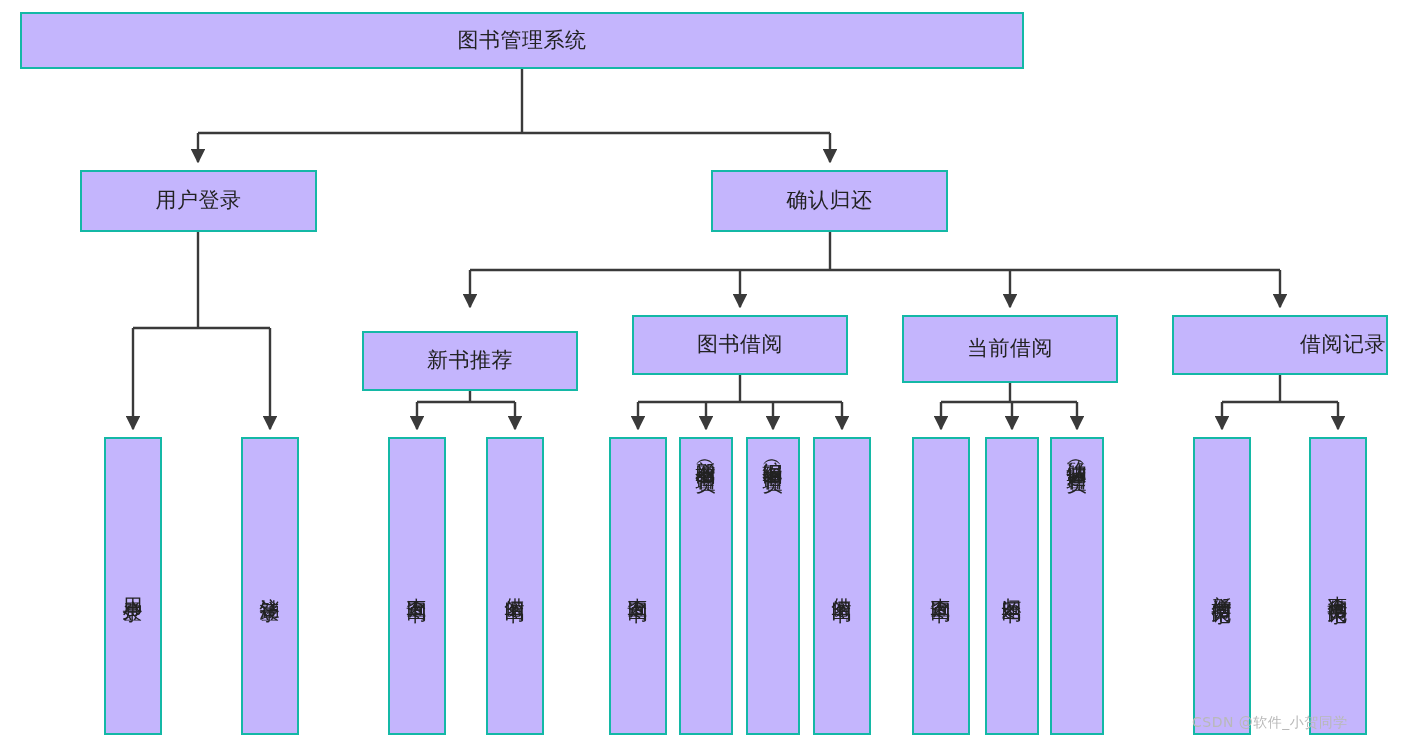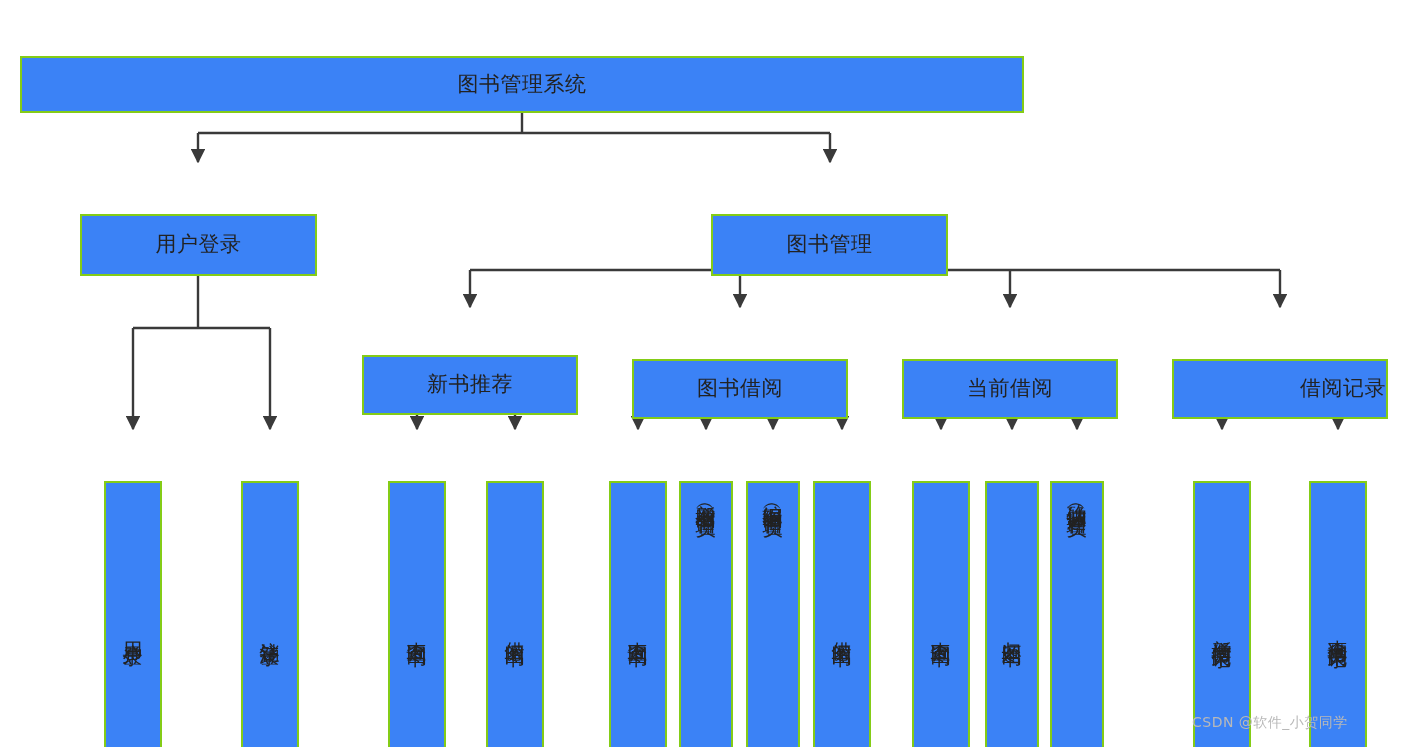--- a/index.html
+++ b/index.html
@@ -21,26 +21,25 @@
   #diagram-svg {
     position: absolute;
     left: 0;
     top: 0;
     width: 1405px;
     height: 747px;
   }
   .node-box {
     position: absolute;
     box-sizing: border-box;
-    border: 2px solid #84cc16;
-    background: #3b82f6;
+    border: 2px solid #14b8a6;
+    background: #c4b5fd;
     display: flex;
     align-items: center;
     justify-content: center;
-    margin-top: 44px;
   }
   .node-box.root-box {
     border-width: 2px;
   }
   .node-label-h {
     font-size: 21px;
     color: #222222;
     line-height: 1.2;
     letter-spacing: 0.5px;
     white-space: nowrap;
@@ -143,31 +142,31 @@
 
   <div class="node-box root-box" id="node-root" style="left: 20px; top: 12px; width: 1004px; height: 57px;">
     <span class="node-label-h">图书管理系统</span>
   </div>
 
   <div id="level1-layer">
       <div class="node-box" style="left: 80px; top: 170px; width: 237px; height: 62px;">
         <span class="node-label-h">用户登录</span>
       </div>
       <div class="node-box" style="left: 711px; top: 170px; width: 237px; height: 62px;">
-        <span class="node-label-h">图书管理</span>
+        <span class="node-label-h">确认归还</span>
       </div>
     </div>
   <div id="level2-layer">
-      <div class="node-box" style="left: 362px; top: 311px; width: 216px; height: 60px;">
+      <div class="node-box" style="left: 362px; top: 331px; width: 216px; height: 60px;">
         <span class="node-label-h">新书推荐</span>
       </div>
       <div class="node-box" style="left: 632px; top: 315px; width: 216px; height: 60px;">
         <span class="node-label-h">图书借阅</span>
       </div>
-      <div class="node-box" style="left: 902px; top: 315px; width: 216px; height: 60px;">
+      <div class="node-box" style="left: 902px; top: 315px; width: 216px; height: 68px;">
         <span class="node-label-h">当前借阅</span>
       </div>
       <div class="node-box" style="left: 1172px; top: 315px; width: 216px; height: 60px; justify-content: flex-end;">
         <span class="node-label-h">借阅记录</span>
       </div>
     </div>
   <div id="leaf-layer">
       <div class="node-box leaf-box" style="left: 104px; top: 437px; width: 58px; height: 298px;">
         <div class="leaf-inner">
           <span class="node-label-v">用户登录</span>

